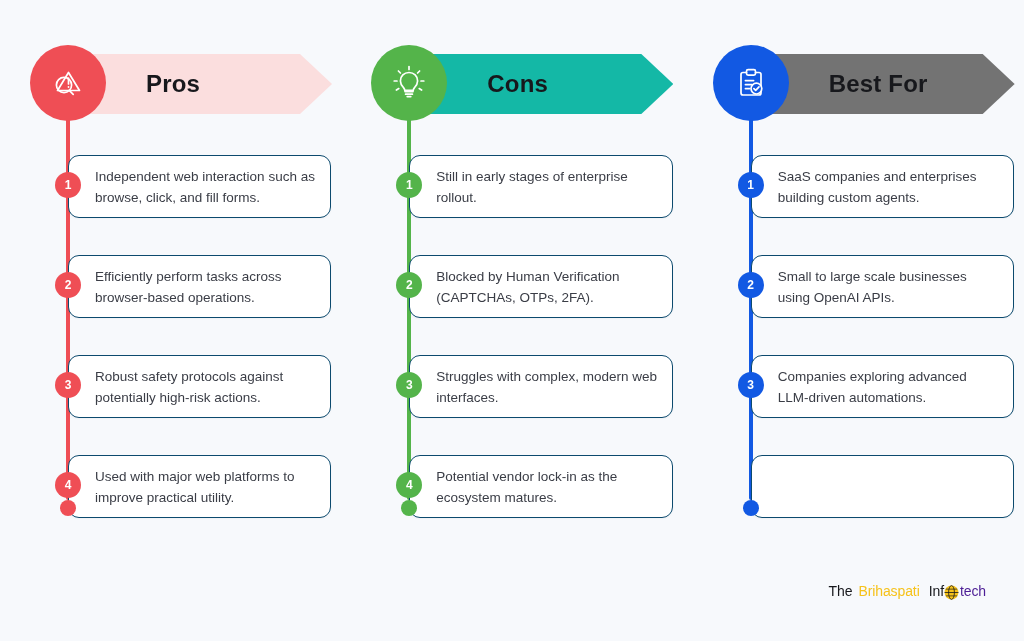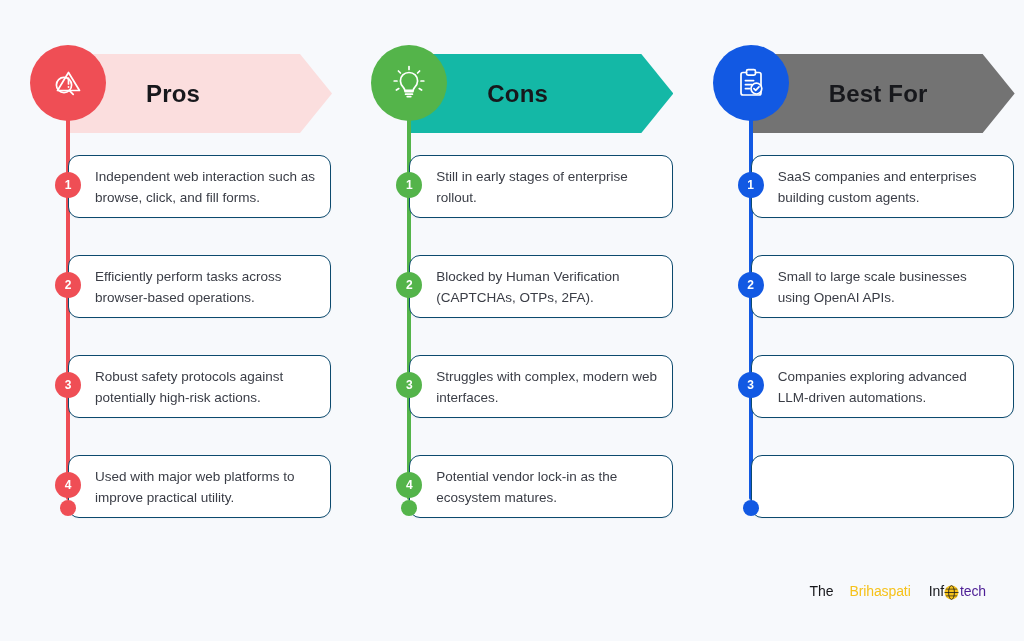--- a/index.html
+++ b/index.html
@@ -44,21 +44,21 @@
     top: 45px;
     width: 290px;
     height: 90px;
   }
 
   .banner {
     position: absolute;
     left: 38px;
     top: 9px;
     width: 264px;
-    height: 79px;
+    height: 60px;
     display: flex;
     align-items: center;
     clip-path: polygon(0 0, calc(100% - 32px) 0, 100% 50%, calc(100% - 32px) 100%, 0 100%);
   }
 
   .banner-title {
     font-size: 24px;
     font-weight: bold;
     color: #17181C;
     letter-spacing: 0.2px;
@@ -160,22 +160,22 @@
     font-size: 14px;
     font-weight: normal;
     letter-spacing: -0.1px;
     color: #17181C;
     display: flex;
     align-items: flex-start;
     white-space: nowrap;
   }
 
   .logo-the   { color: #17181C; }
-  .logo-brand { color: #F6C21B; margin-left: 16px; }
-  .logo-info  { color: #17181C; margin-left: 18px; }
+  .logo-brand { color: #F6C21B; margin-left: 6px; }
+  .logo-info  { color: #17181C; margin-left: 9px; }
   .logo-tech  { color: #4c1d95; }
 
   .globe-icon {
     display: inline-block;
     width: 15px;
     height: 15px;
     margin: 0 0.5px;
     position: relative;
     top: 2px;
   }

